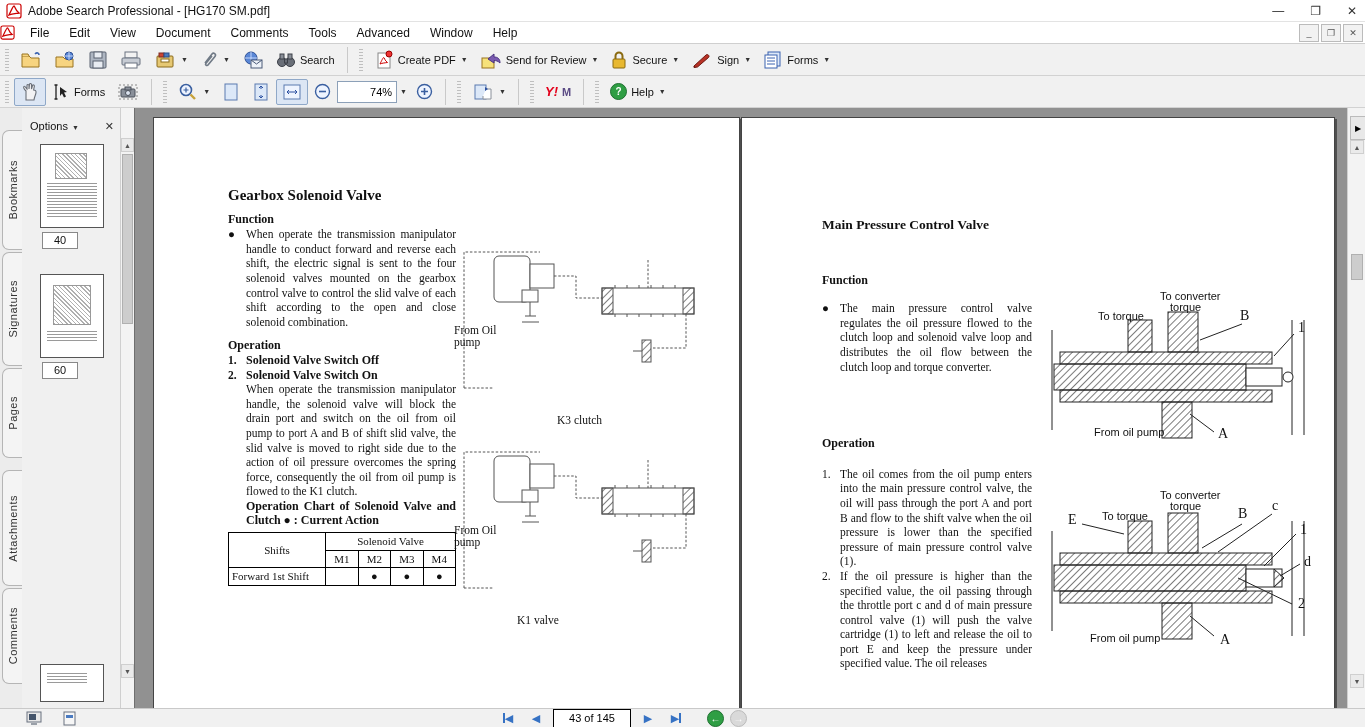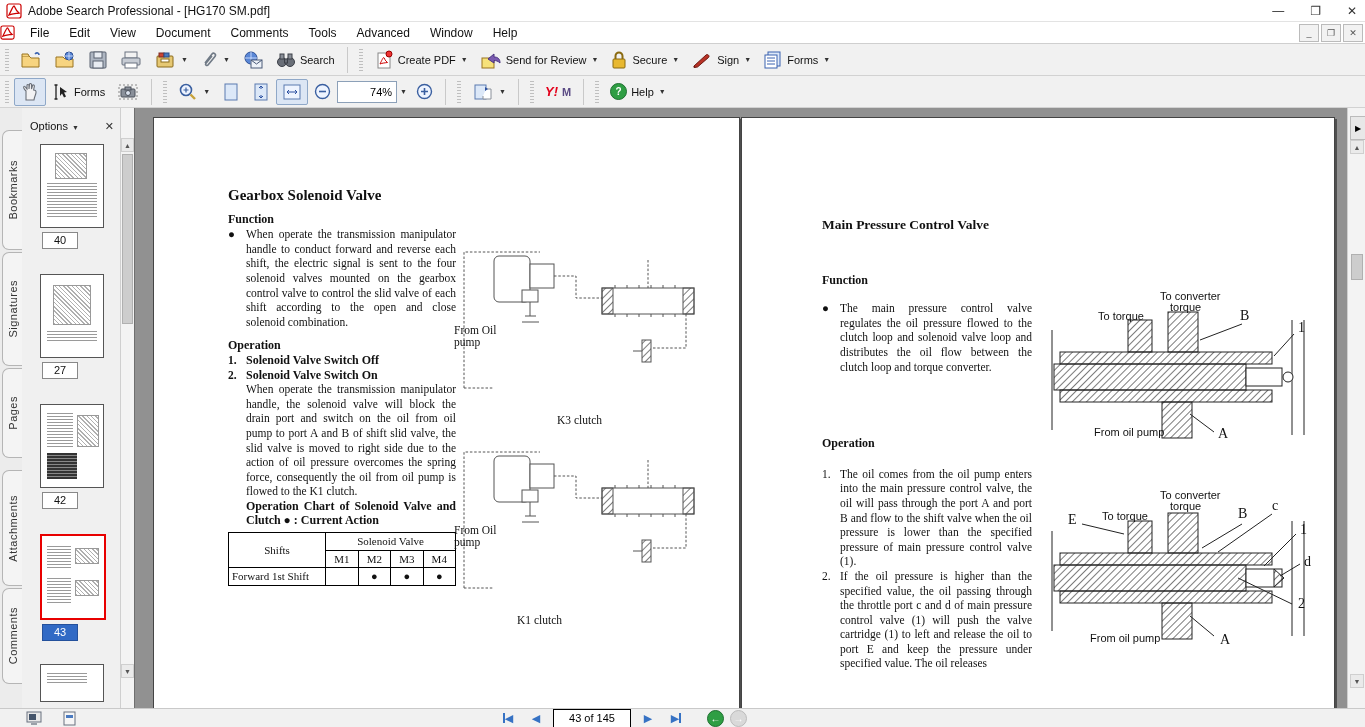--- a/index.html
+++ b/index.html
@@ -353,38 +353,21 @@
         <div class="tblob" style="left:14px;top:8px;width:30px;height:24px;"></div>
         <div class="tlines" style="left:6px;top:38px;width:50px;height:36px;"></div>
       </div>
       <div class="tnum">40</div>
     </div>
     <div class="thumb-wrap" style="top:166px;">
       <div class="thumb">
         <div class="tblob" style="left:12px;top:10px;width:36px;height:38px;"></div>
         <div class="tlines" style="left:6px;top:56px;width:50px;height:12px;"></div>
       </div>
-      <div class="tnum">27</div>
-    </div>
-    <div class="thumb-wrap" style="top:296px;">
-      <div class="thumb">
-        <div class="tlines" style="left:6px;top:8px;width:26px;height:36px;"></div>
-        <div class="tblob" style="left:36px;top:10px;width:20px;height:30px;"></div>
-        <div class="tdark" style="left:6px;top:48px;width:30px;height:26px;"></div>
-      </div>
-      <div class="tnum">42</div>
-    </div>
-    <div class="thumb-wrap" style="top:426px;">
-      <div class="thumb sel">
-        <div class="tlines" style="left:5px;top:10px;width:24px;height:24px;"></div>
-        <div class="tblob" style="left:33px;top:12px;width:22px;height:14px;"></div>
-        <div class="tlines" style="left:5px;top:42px;width:24px;height:26px;"></div>
-        <div class="tblob" style="left:33px;top:44px;width:22px;height:14px;"></div>
-      </div>
-      <div class="tnum sel">43</div>
+      <div class="tnum">60</div>
     </div>
     <div class="thumb-wrap" style="top:556px;">
       <div class="thumb" style="height:36px;">
         <div class="tlines" style="left:6px;top:8px;width:40px;height:10px;"></div>
       </div>
     </div>
 
     <div class="pscroll">
       <div class="sarrow" style="top:30px;">▲</div>
       <div class="sthumb" style="left:1px;top:46px;width:11px;height:170px;"></div>
@@ -497,21 +480,21 @@
             <rect x="152" y="50" width="92" height="26"></rect>
             <rect x="152" y="50" width="11" height="26" fill="url(#hL2)"></rect>
             <rect x="233" y="50" width="11" height="26" fill="url(#hL2)"></rect>
             <path d="M165 50v-3 M177 50v-3 M189 50v-3 M201 50v-3 M213 50v-3 M225 50v-3 M165 76v3 M177 76v3 M189 76v3 M201 76v3 M213 76v3 M225 76v3" fill="none"></path>
             <rect x="192" y="102" width="9" height="22" fill="url(#hL2)"></rect>
             <path d="M183 113 h9" fill="none"></path>
           </g>
         </svg>
       </div>
       <div class="flabel" style="left:300px;top:406px;width:62px;white-space:normal;">From Oil pump</div>
-      <div class="flabel" style="left:363px;top:496px;">K1 clutch</div>
+      <div class="flabel" style="left:363px;top:496px;">K1 valve</div>
     </div>
 
     <div class="page" id="pageR">
       <div class="col" style="left:80px;top:100px;width:210px;">
         <div class="h1" style="font-size:13.5px;">Main Pressure Control Valve</div>
         <div class="h2" style="margin-top:40px;">Function</div>
         <div class="li" style="margin-top:14px;">
           <span class="no2">●</span>
           <span>The main pressure control valve regulates the oil pressure flowed to the clutch loop and solenoid valve loop and distributes the oil flow between the clutch loop and torque converter.</span>
         </div>

